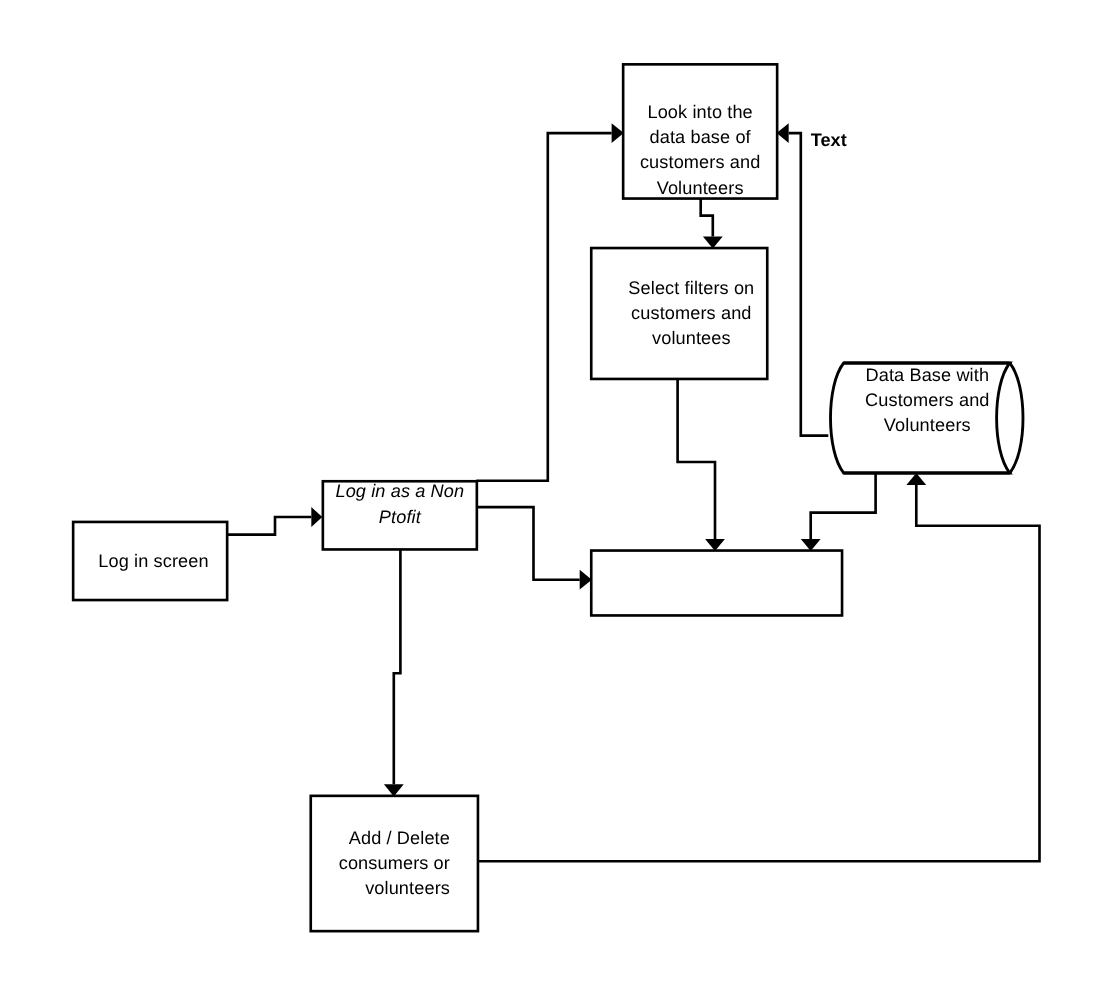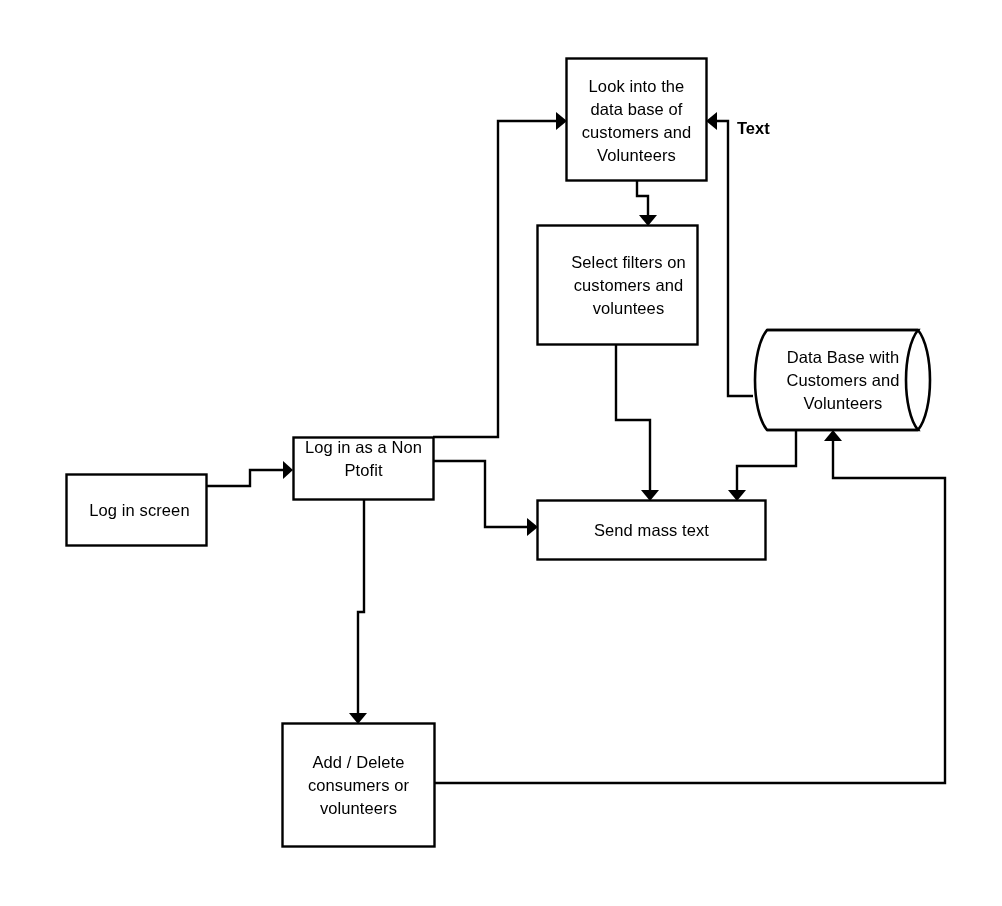--- a/index.html
+++ b/index.html
@@ -140,39 +140,38 @@
       <polygon class="arrowhead" points="349,713 367,713 358,724"></polygon>
     </g>
 
     <g>
       <path class="conn" d="M 434,783 L 945,783 L 945,478 L 833,478 L 833,441"></path>
       <polygon class="arrowhead" points="824,441 842,441 833,430"></polygon>
     </g>
 
   </svg>
 
-  <div class="node-label" style="left:566px; top:42px; width:141px; height:158px;">Look into the
+  <div class="node-label" style="left:566px; top:58px; width:141px; height:158px;">Look into the
 data base of
 customers and
 Volunteers</div>
 
   <div class="node-label" style="left:537px; top:225px; width:183px; height:120px;">Select filters on
 customers and
 voluntees</div>
 
-  <div class="node-label" style="left:763px; top:330px; width:160px; height:100px;">Data Base with
+  <div class="node-label" style="left:763px; top:314px; width:160px; height:100px;">Data Base with
 Customers and
 Volunteers</div>
 
-  <div class="node-label" style="left:293px; top:437px; width:141px; height:44px;">Log in as a Non
+  <div class="node-label" style="left:293px; top:437px; width:141px; height:44px;font-style:italic;">Log in as a Non
 Ptofit</div>
 
   <div class="node-label" style="left:66px; top:474px; width:147px; height:72px;">Log in screen</div>
 
-  <div class="node-label" style="left:537px; top:500px; width:229px; height:60px;">Send mass text</div>
 
-  <div class="node-label" style="left:282px; top:723px; width:153px; height:124px;">Add / Delete
+  <div class="node-label" style="left:282px; top:723px; width:153px; height:124px;text-align:right;">Add / Delete
 consumers or
 volunteers</div>
 
   <div class="edge-label" style="left:737px; top:118px;">Text</div>
 
 </div>
 
 </body></html>

